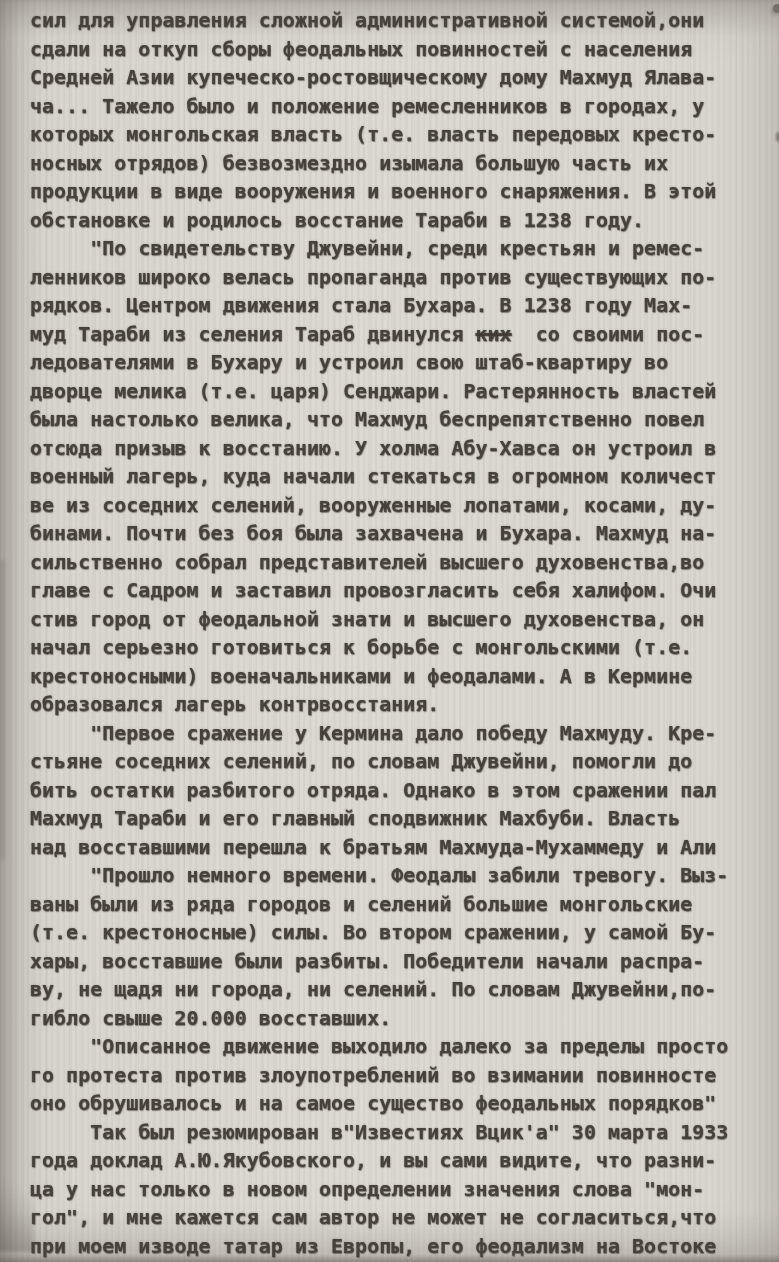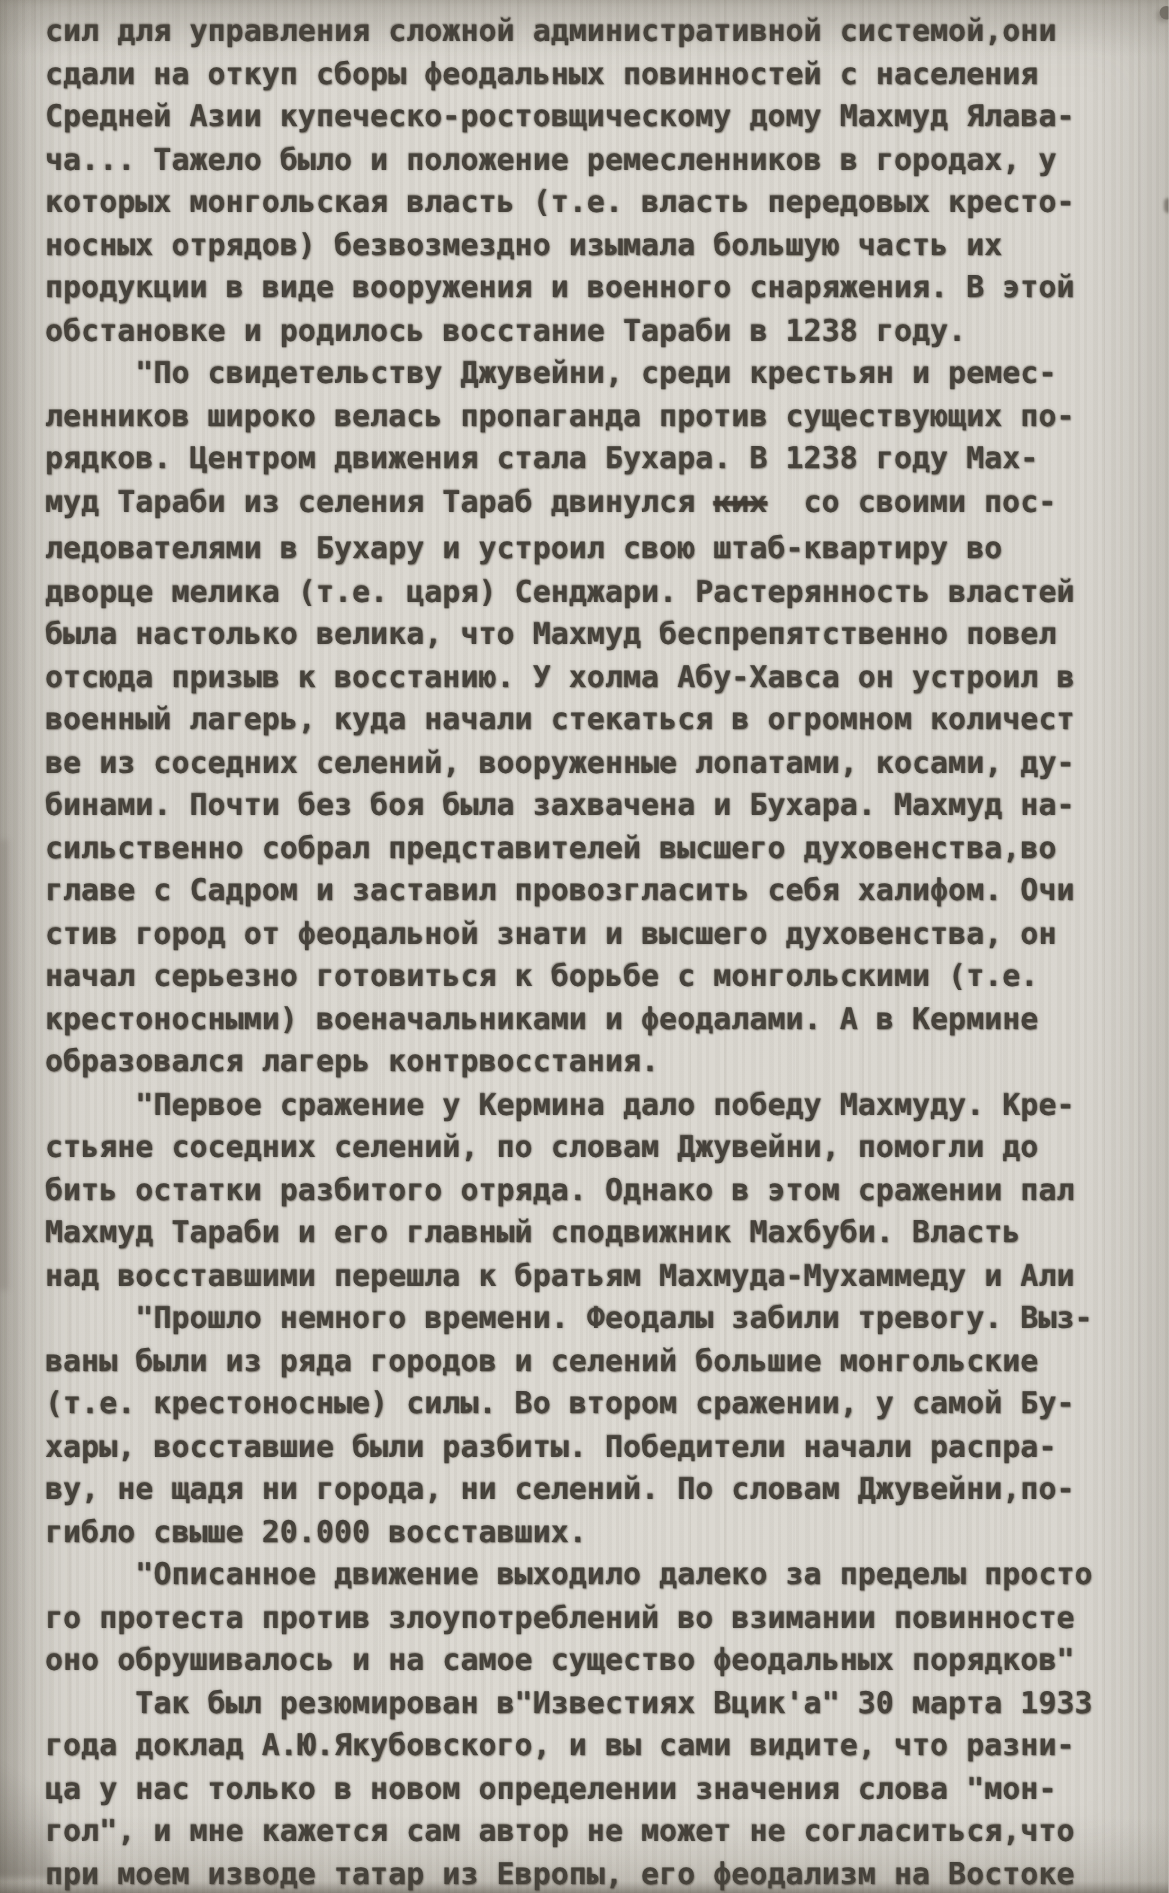--- a/index.html
+++ b/index.html
@@ -56,21 +56,20 @@
     filter: blur(0.25px);
   }
   .text-block p {
     margin: 0;
     white-space: pre-wrap;
   }
   .struck {
     text-decoration: line-through;
     text-decoration-thickness: 3px;
     text-decoration-color: rgba(64,58,50,0.85);
-    font-family: Liberation Mono, monospace;
   }
   .stain {
     position: absolute;
     pointer-events: none;
   }
   .stain-corner-tr {
     top: 4px; right: 10px;
     width: 9px; height: 9px;
     border-radius: 50%;
     background: rgba(70,64,55,0.55);

